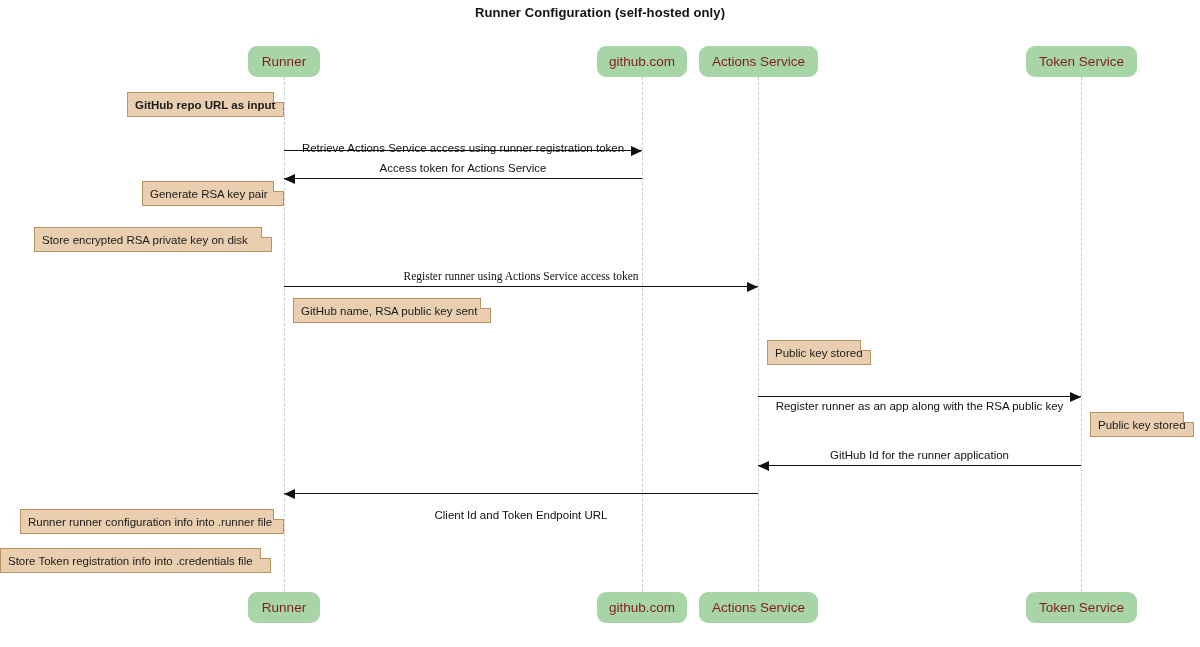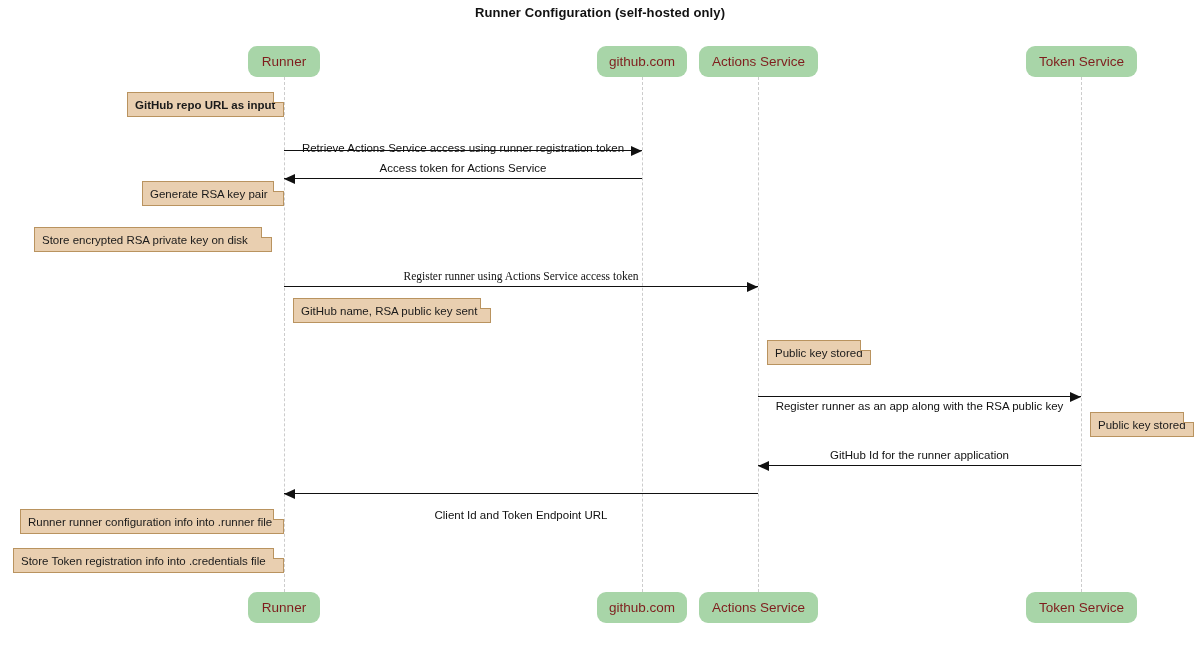--- a/index.html
+++ b/index.html
@@ -160,18 +160,18 @@
         <span class="dogear"></span>
       </div>
       <div class="note" style="left: 1090px; top: 412px; width: 104px;">
         <span>Public key stored</span>
         <span class="dogear"></span>
       </div>
       <div class="note" style="left: 20px; top: 509px; width: 264px;">
         <span>Runner runner configuration info into .runner file</span>
         <span class="dogear"></span>
       </div>
-      <div class="note" style="left: 13px; top: 548px; width: 271px;">
+      <div class="note" style="left: 0; top: 548px; width: 271px;">
         <span>Store Token registration info into .credentials file</span>
         <span class="dogear"></span>
       </div>
     </div>
 </div>
 
 </body></html>

